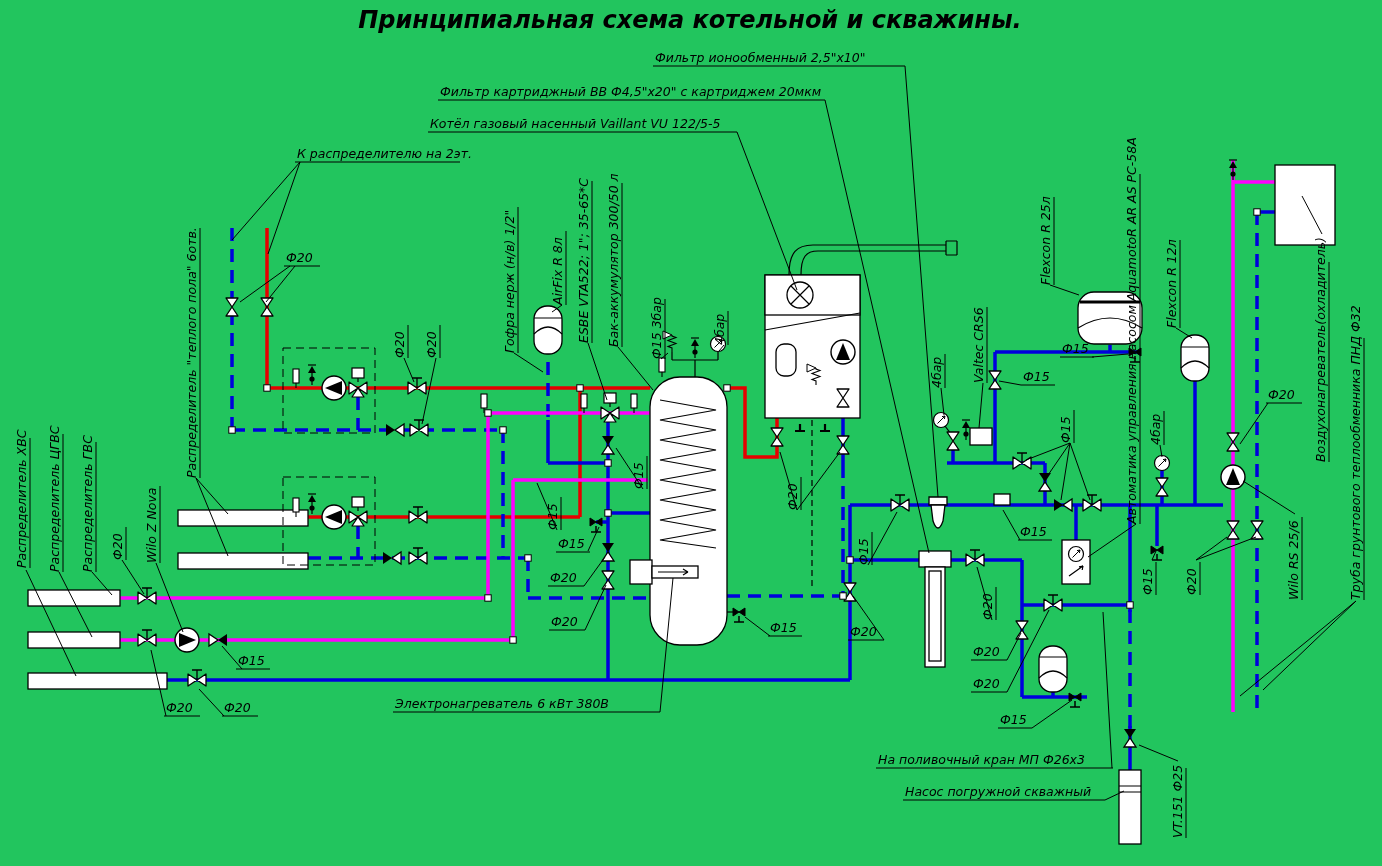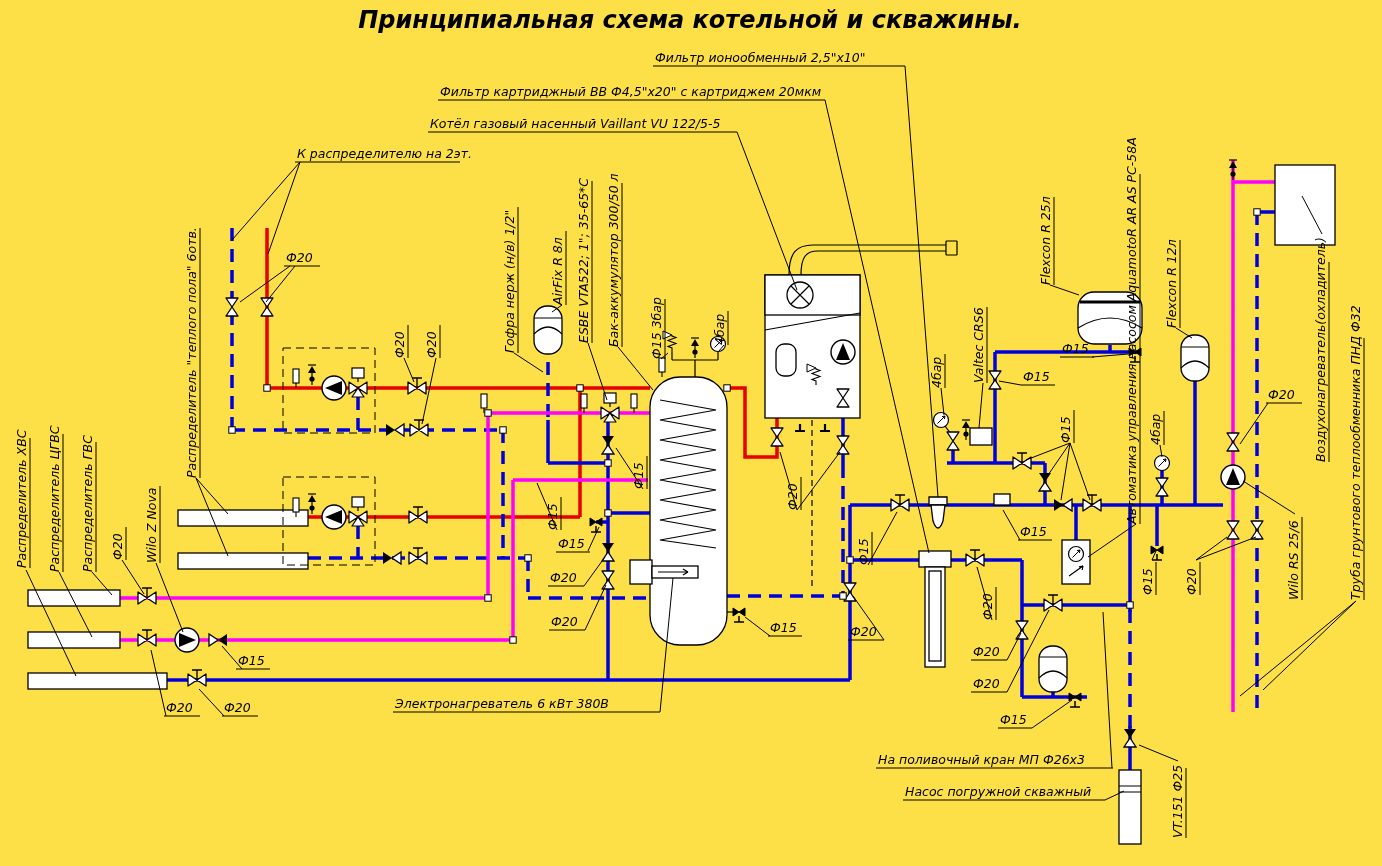--- a/index.html
+++ b/index.html
@@ -1,16 +1,16 @@
 <!DOCTYPE html>
 <html><head>
 <meta charset="utf-8">
 <style>
   html,body{margin:0;padding:0;background:#fff;}
-  .frame{position:relative;width:1382px;height:866px;background:#fde047;overflow:hidden;}
+  .frame{position:relative;width:1382px;height:866px;background:#22c55e;overflow:hidden;}
   svg{display:block;}
   .lbl{font:italic 12.5px "DejaVu Sans",sans-serif;fill:#000;}
   .ttl{font:italic bold 24px "DejaVu Sans",sans-serif;fill:#000;}
   .uln{stroke:#000;stroke-width:1;}
   .ldr{stroke:#000;stroke-width:1;fill:none;}
   .thin{stroke:#000;stroke-width:1.2;fill:none;}
   .comp{stroke:#000;stroke-width:1.3;fill:#fff;}
 </style>
 </head>
 <body>

